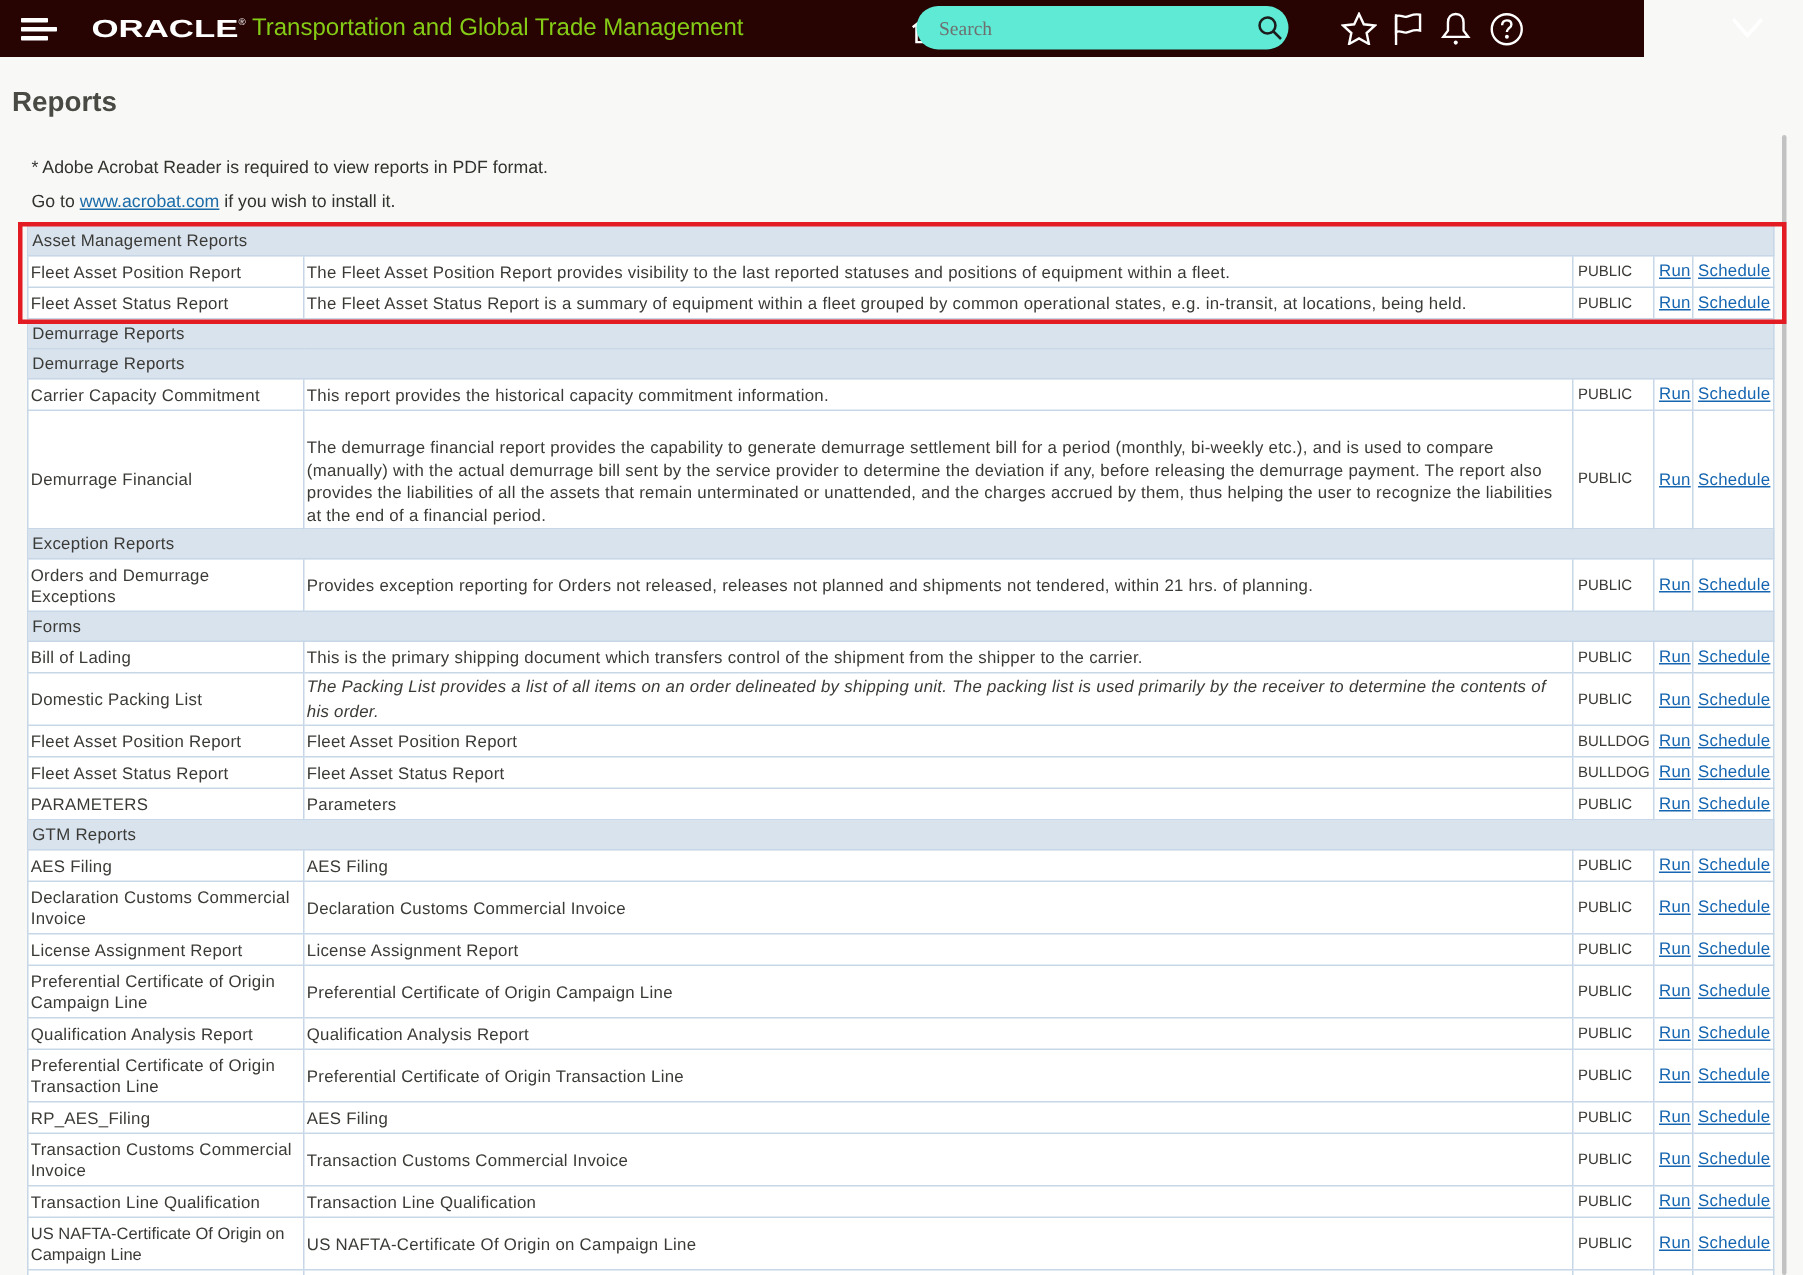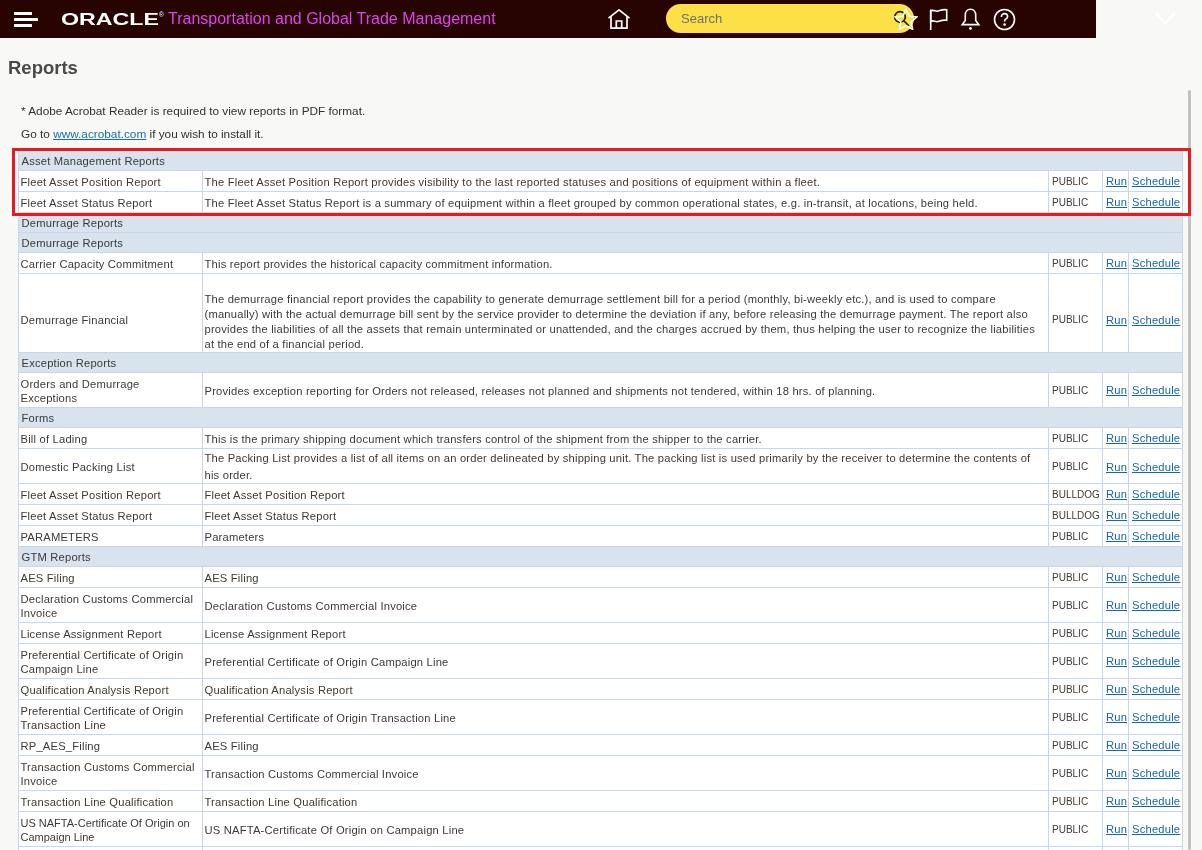--- a/index.html
+++ b/index.html
@@ -1,35 +1,35 @@
 <!DOCTYPE html>
 <html><head>
 <meta charset="utf-8">
 <style>
 * { margin:0; padding:0; box-sizing:border-box; }
 html,body { width:1202px; height:850px; overflow:hidden; background:#f8f8f6; font-family:"Liberation Sans",sans-serif; }
 #hdr { position:absolute; left:0; top:0; width:1096px; height:38px; background:#270302; }
 .hline { position:absolute; background:#fff; height:2.5px; border-radius:0.5px; }
-#apptitle { position:absolute; left:168px; top:9.5px; color:#d946ef; font-size:16px; }
+#apptitle { position:absolute; left:168px; top:9.5px; color:#84cc16; font-size:16px; }
 .hic { position:absolute; top:8px; }
-#search { position:absolute; left:666px; top:4px; width:248px; height:29px; background:#fde047; border-radius:15px; }
+#search { position:absolute; left:611px; top:4px; width:248px; height:29px; background:#5eead4; border-radius:15px;font-family:Liberation Serif, serif; }
 #search .ph { position:absolute; left:15px; top:7px; font-size:13px; color:#6f6f6f; }
 #search svg { position:absolute; right:4.5px; top:6px; }
 #content { position:static; }
 h1 { position:absolute; left:8px; top:57px; font-size:18.5px; color:#4a4a45; font-weight:bold; }
 #note1 { position:absolute; left:21px; top:104px; font-size:11.8px; color:#31312d; }
 #note2 { position:absolute; left:21px; top:127px; font-size:11.8px; color:#31312d;text-align:center; }
 a.lnk { color:#1b6ca9; text-decoration:underline; }
 table { position:absolute; left:18px; top:150px; width:1164px; border-collapse:collapse; table-layout:fixed; font-size:11.2px; letter-spacing:0.2px; color:#3b3a36; }
 td { border:1px solid #c7d7e7; vertical-align:middle; padding:4px 4px 2px 1.5px; line-height:14px; background:#fff; }
 td.g { background:#d8e3ee; padding:3px 4px 2px 2.5px; }
 td.pub { padding-left:3px; font-size:10px; letter-spacing:0; }
 td.lk { padding:3px 2px 3px 3px; }
 td.lk a { color:#1565b0; text-decoration:underline; }
-tr.dem td { padding-top:18px; padding-bottom:4.5px;margin-top:34px; } tr.dem td:nth-child(2) { padding-bottom:0; } tr.dem td div { line-height:15px; } tr.dpl td { padding-top:1px; padding-bottom:0; } tr.dpl td div { line-height:16.5px; }
+tr.dem td { padding-top:18px; padding-bottom:4.5px;margin-top:34px; } tr.dem td:nth-child(2) { padding-bottom:0; } tr.dem td div { line-height:15px; } tr.dpl td { padding-top:1px; padding-bottom:0; } tr.dpl td div { line-height:16.5px;font-style:italic; }
 </style>
 </head>
 <body>
 <div id="hdr">
   <div class="hline" style="left:14px;top:12px;width:18px;"></div>
   <div class="hline" style="left:14px;top:18px;width:24px;"></div>
   <div class="hline" style="left:14px;top:24px;width:18px;"></div>
   <svg style="position:absolute;left:60px;top:8px" width="108" height="22">
       <text x="1" y="16.5" fill="#fff" font-family="Liberation Sans" font-size="16.5" font-weight="bold" textLength="98" lengthAdjust="spacingAndGlyphs">ORACLE</text>
       <text x="99" y="8.5" fill="#fff" font-family="Liberation Sans" font-size="6.5">®</text>
@@ -120,21 +120,21 @@
           </td>
           <td class="pub">PUBLIC</td>
           <td class="lk"><a href="#">Run</a></td>
           <td class="lk"><a href="#">Schedule</a></td>
         </tr>
     <tr>
           <td class="g" colspan="5">Exception Reports</td>
         </tr>
     <tr>
           <td>Orders and Demurrage Exceptions</td>
-          <td>Provides exception reporting for Orders not released, releases not planned and shipments not tendered, within 18 hrs. of planning.</td>
+          <td>Provides exception reporting for Orders not released, releases not planned and shipments not tendered, within 21 hrs. of planning.</td>
           <td class="pub">PUBLIC</td>
           <td class="lk"><a href="#">Run</a></td>
           <td class="lk"><a href="#">Schedule</a></td>
         </tr>
     <tr>
           <td class="g" colspan="5">Forms</td>
         </tr>
     <tr>
           <td>Bill of Lading</td>
           <td>This is the primary shipping document which transfers control of the shipment from the shipper to the carrier.</td>

